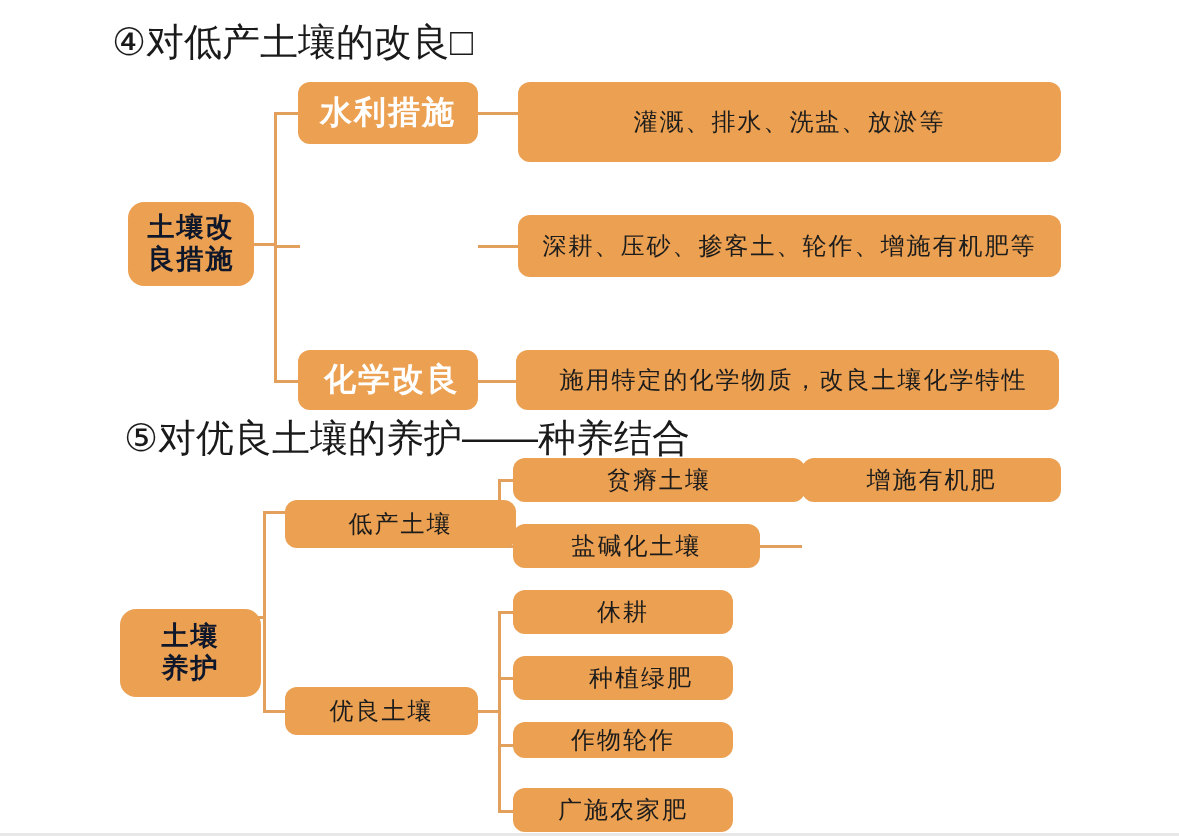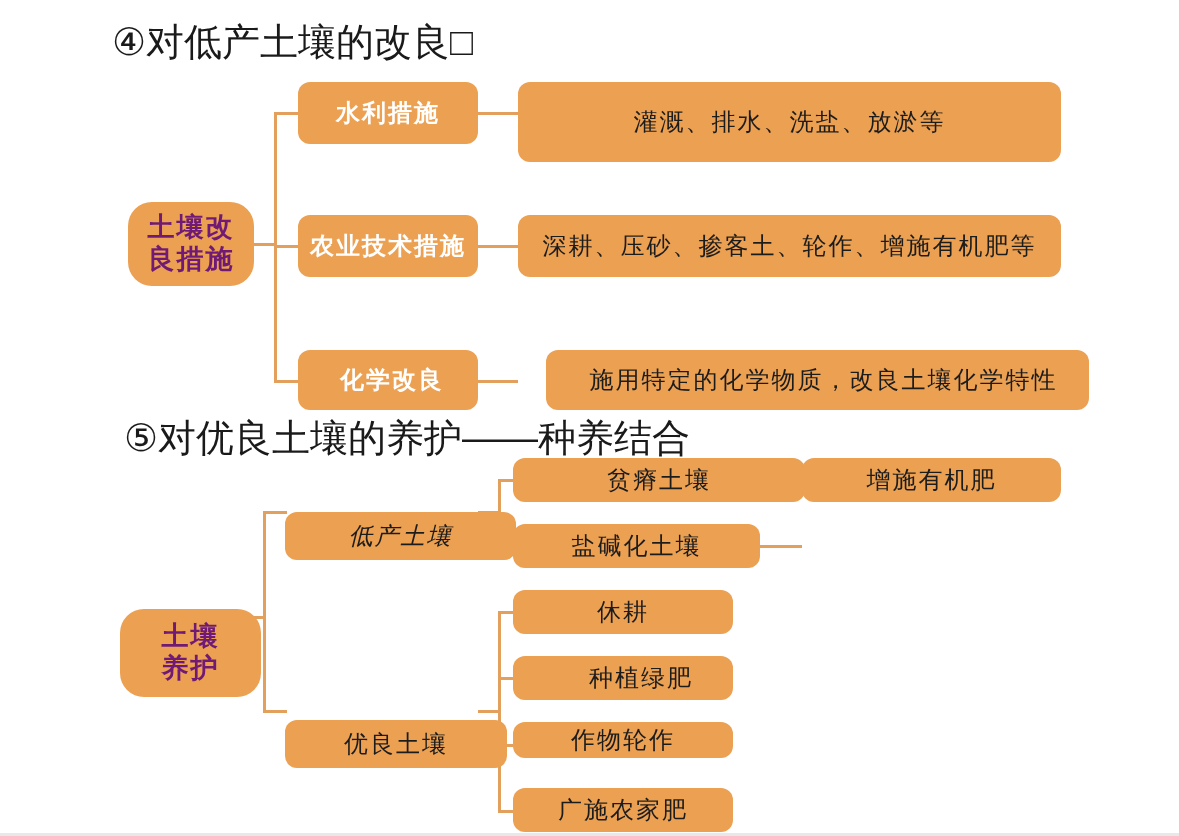--- a/index.html
+++ b/index.html
@@ -40,31 +40,31 @@
     background: #eba052;
     border-radius: 12px;
     display: flex;
     align-items: center;
     justify-content: center;
     text-align: center;
     white-space: pre-line;
     letter-spacing: 1px;
   }
   .node.root {
-    color: #701a75;
+    color: #0f172a;
     font-weight: bold;
     font-size: 27px;
     line-height: 1.18;
-    border-radius: 24px;
+    border-radius: 16px;
     letter-spacing: 2px;
   }
   .node.white-label {
     color: #ffffff;
     font-weight: bold;
-    font-size: 24px;
+    font-size: 32px;
     letter-spacing: 2px;
   }
   .node.dark-label {
     color: #1c1c1c;
     font-size: 24px;
     letter-spacing: 2px;
   }
   .node.dark-label.compact {
     letter-spacing: 1px;
   }
@@ -102,25 +102,24 @@
   <div class="conn h" style="left:478px; top:112px; width:40px;"></div>
   <div class="conn h" style="left:478px; top:245px; width:40px;"></div>
   <div class="conn h" style="left:478px; top:380px; width:40px;"></div>
 
   <div class="node root" style="left:128px; top:202px; width:126px; height:84px;">土壤改
 良措施</div>
 
   <div class="node white-label" style="left:298px; top:82px; width:180px; height:62px;">水利措施</div>
   <div class="node dark-label" style="left:518px; top:82px; width:543px; height:80px;">灌溉、排水、洗盐、放淤等</div>
 
-  <div class="node white-label" style="left:298px; top:215px; width:180px; height:62px;">农业技术措施</div>
   <div class="node dark-label" style="left:518px; top:215px; width:543px; height:62px;">深耕、压砂、掺客土、轮作、增施有机肥等</div>
 
   <div class="node white-label" style="left:298px; top:350px; width:180px; height:60px;padding-left:8px;">化学改良</div>
-  <div class="node dark-label" style="left:546px; top:350px; width:543px; height:60px;padding-left:12px;">施用特定的化学物质，改良土壤化学特性</div>
+  <div class="node dark-label" style="left:516px; top:350px; width:543px; height:60px;padding-left:12px;">施用特定的化学物质，改良土壤化学特性</div>
 
   <div class="heading" id="heading-maintain">⑤对优良土壤的养护——种养结合</div>
 
   <div class="conn h" style="left:245px; top:616px; width:20px;"></div>
   <div class="conn v" style="left:263px; top:512px; height:200px;"></div>
   <div class="conn h" style="left:263px; top:511px; width:24px;"></div>
   <div class="conn h" style="left:263px; top:710px; width:24px;"></div>
 
   <div class="conn h" style="left:478px; top:511px; width:22px;"></div>
   <div class="conn v" style="left:498px; top:480px; height:65px;"></div>
@@ -133,28 +132,28 @@
   <div class="conn h" style="left:478px; top:710px; width:22px;"></div>
   <div class="conn v" style="left:498px; top:612px; height:200px;"></div>
   <div class="conn h" style="left:498px; top:611px; width:17px;"></div>
   <div class="conn h" style="left:498px; top:677px; width:17px;"></div>
   <div class="conn h" style="left:498px; top:744px; width:17px;"></div>
   <div class="conn h" style="left:498px; top:810px; width:17px;"></div>
 
   <div class="node root" style="left:120px; top:573px; width:141px; height:88px;margin-top:36px;">土壤
 养护</div>
 
-  <div class="node dark-label" style="left:285px; top:512px; width:231px; height:48px;font-style:italic;">低产土壤</div>
+  <div class="node dark-label" style="left:285px; top:500px; width:231px; height:48px;">低产土壤</div>
 
   <div class="node dark-label" style="left:513px; top:458px; width:292px; height:44px;">贫瘠土壤</div>
   <div class="node dark-label" style="left:802px; top:458px; width:259px; height:44px;">增施有机肥</div>
 
   <div class="node dark-label" style="left:513px; top:524px; width:247px; height:44px;">盐碱化土壤</div>
 
-  <div class="node dark-label" style="left:285px; top:720px; width:222px; height:48px;">优良土壤</div>
+  <div class="node dark-label" style="left:285px; top:687px; width:193px; height:48px;">优良土壤</div>
 
   <div class="node dark-label" style="left:513px; top:590px; width:220px; height:44px;">休耕</div>
   <div class="node dark-label" style="left:513px; top:656px; width:220px; height:44px;padding-left:36px;">种植绿肥</div>
   <div class="node dark-label" style="left:513px; top:722px; width:220px; height:36px;">作物轮作</div>
   <div class="node dark-label" style="left:513px; top:788px; width:220px; height:44px;">广施农家肥</div>
 
   <div class="footer-rule"></div>
 </div>
 
 </body></html>

